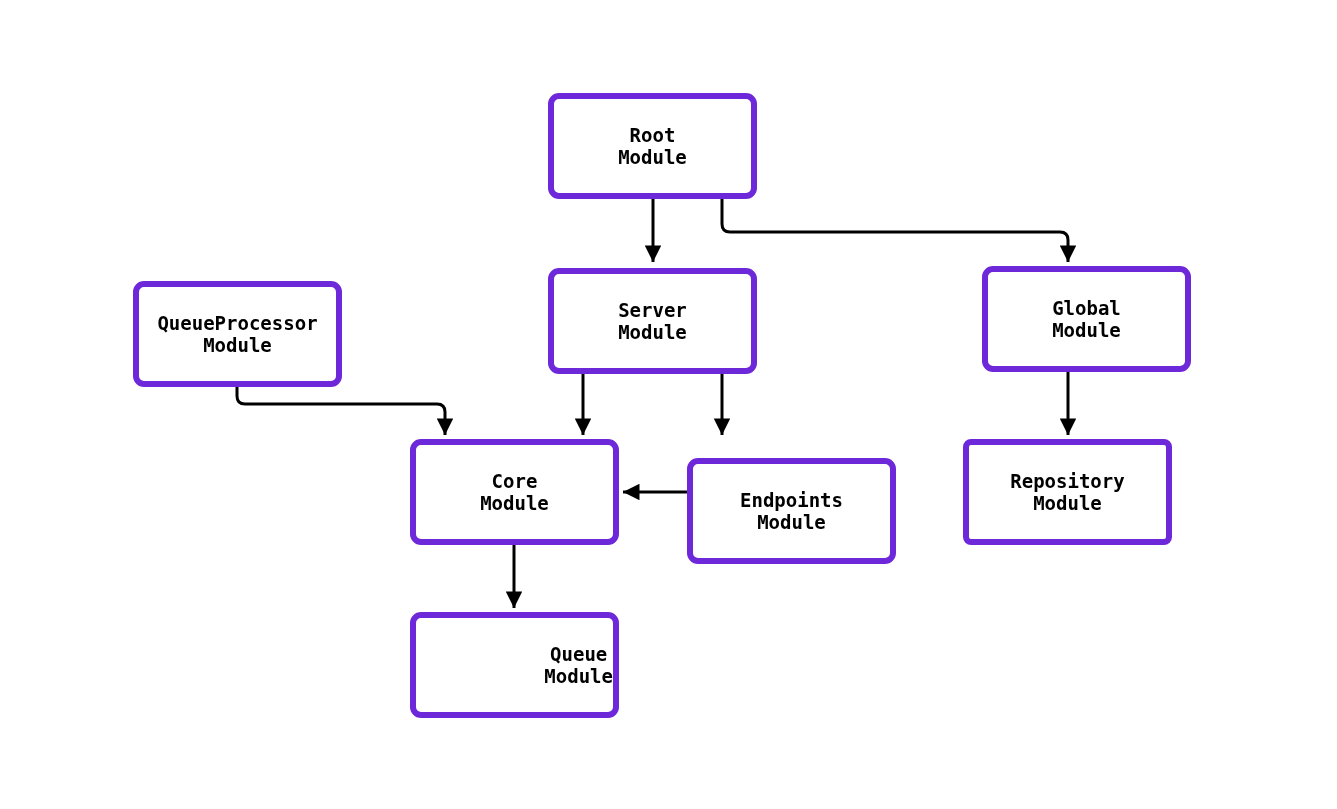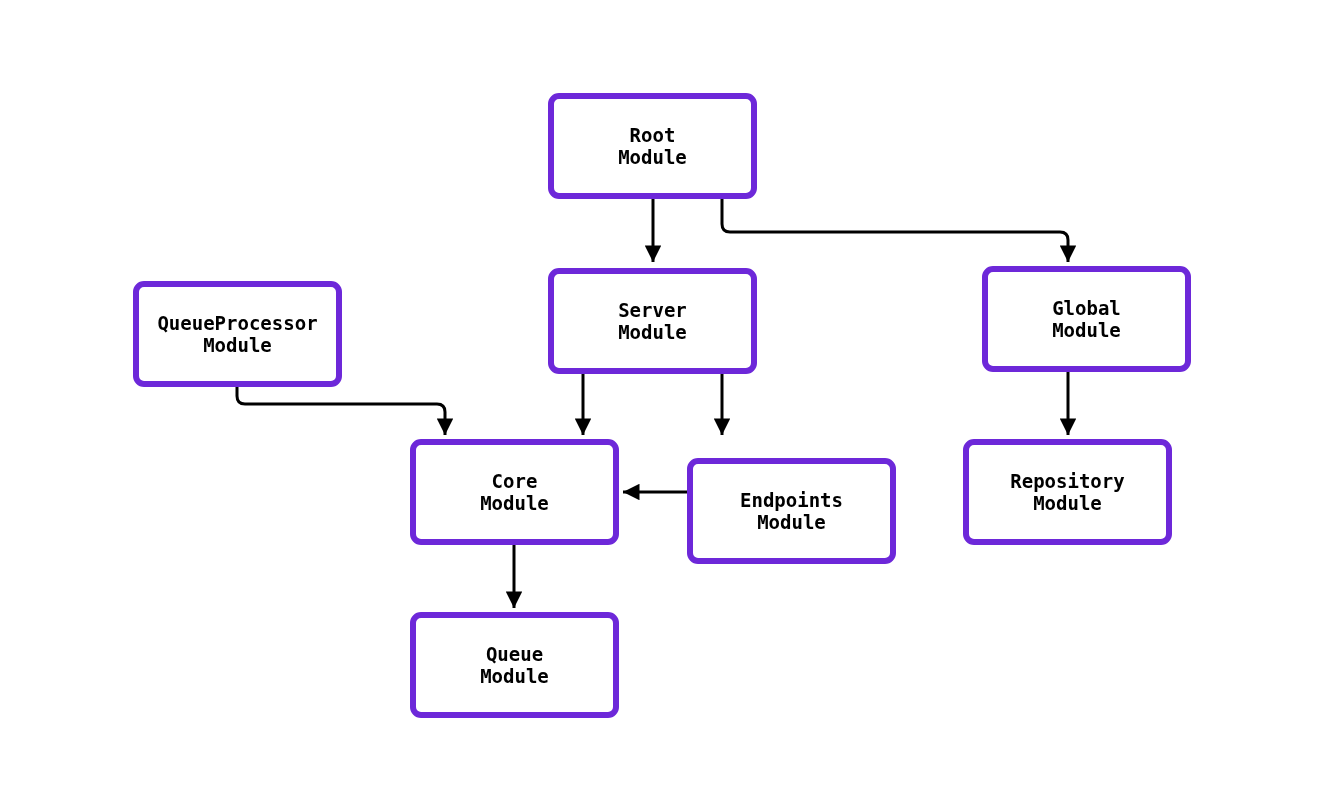--- a/index.html
+++ b/index.html
@@ -46,22 +46,22 @@
     color: #000000;
     text-align: center;
     white-space: pre-line;
   }
   .node-root          { left: 548px; top: 93px;  }
   .node-queueprocessor{ left: 133px; top: 266px; margin-top: 15px; }
   .node-server        { left: 548px; top: 268px; }
   .node-global        { left: 963px; top: 266px; margin-left: 19px; }
   .node-core          { left: 410px; top: 439px; }
   .node-endpoints     { left: 687px; top: 458px; }
-  .node-repository    { left: 963px; top: 439px; }
-  .node-queue         { left: 410px; top: 612px; }
+  .node-repository    { left: 963px; top: 439px; border-radius: 8px; }
+  .node-queue         { left: 410px; top: 612px; justify-content: flex-end; }
 </style>
 </head>
 <body>
 
 <div class="canvas">
 
   <svg class="edges-layer" width="1337" height="809" viewBox="0 0 1337 809" xmlns="http://www.w3.org/2000/svg">
     <defs>
       <marker id="arrowhead" viewBox="0 0 10 10" refX="10" refY="5" markerWidth="8" markerHeight="5.5" orient="auto-start-reverse">
         <path d="M0,0 L10,5 L0,10 z" fill="#000000"></path>

